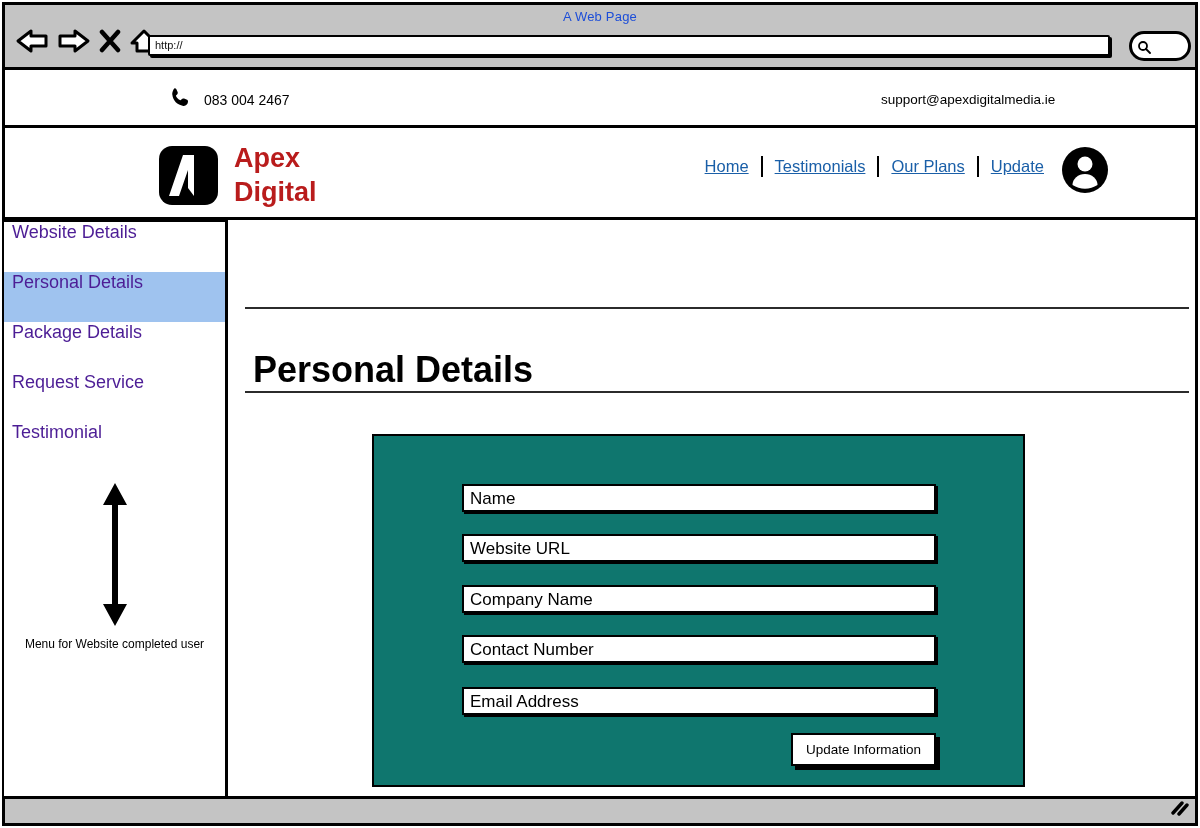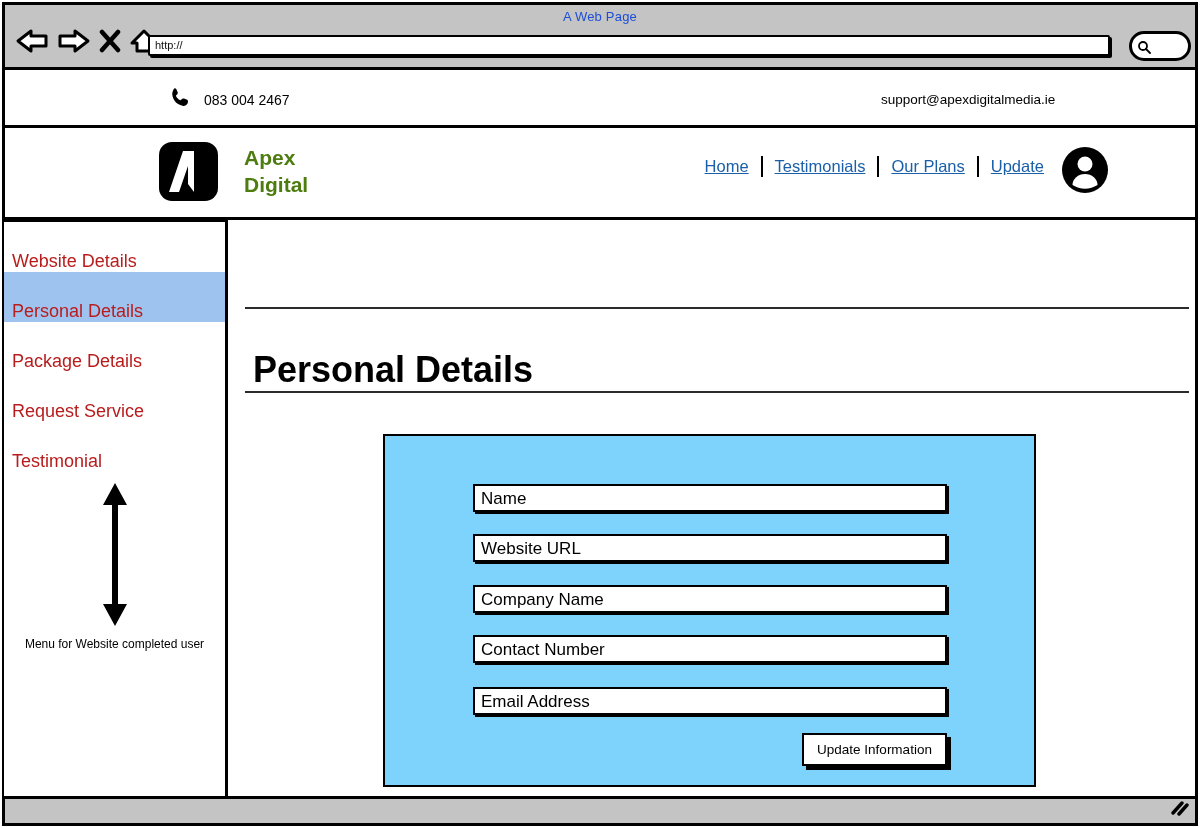--- a/index.html
+++ b/index.html
@@ -117,25 +117,24 @@
     display: flex; align-items: center; gap: 16px;
   }
   .logo-mark {
     width: 59px; height: 59px;
     background: #000;
     border-radius: 13px;
     position: relative;
   }
   .logo-mark svg { position: absolute; left: 10px; top: 9px; }
   .brand-name {
-    font-size: 21px;
+    font-size: 27px;
     font-weight: bold;
     line-height: 1.25;
-    color: #4d7c0f;
-    margin-left: 10px;
+    color: #b91c1c;
   }
   .brand-name span { display: block; }
 
   .mainnav {
     position: absolute;
     right: 139px; top: 28px;
     display: flex; align-items: center;
   }
   .mainnav a {
     font-size: 16.5px;
@@ -164,24 +163,24 @@
     position: absolute;
     left: -1px; top: 0;
     width: 224px; height: 100%;
     border-right: 3px solid #000;
     border-top: 2px solid #000;
     background: #fff;
   }
   .side-item {
     height: 50px;
     display: flex;
-    align-items: flex-end;
+    align-items: flex-start;
     padding-left: 8px;
     font-size: 18px;
-    color: #b91c1c;
+    color: #4c1d95;
   }
   .side-item.active { background: #9fc3ef; }
 
   .arrow-box {
     position: absolute;
     left: 0; top: 255px;
     width: 100%;
     text-align: center;
   }
   .side-caption {
@@ -211,24 +210,24 @@
   .rule-bot { top: 171px; }
   .page-title {
     position: absolute;
     left: 22px; top: 105px;
     font-size: 36px;
     color: #000;
   }
 
   .form-panel {
     position: absolute;
-    left: 152px; top: 214px;
+    left: 141px; top: 214px;
     width: 653px; height: 353px;
     border: 2px solid #000;
-    background: #7dd3fc;
+    background: #0f766e;
   }
   .field {
     position: absolute;
     left: 88px;
     width: 474px; height: 28px;
     border: 2px solid #000;
     background: #fff;
     box-shadow: 2px 2px 0 #000;
   }
   .field span {

